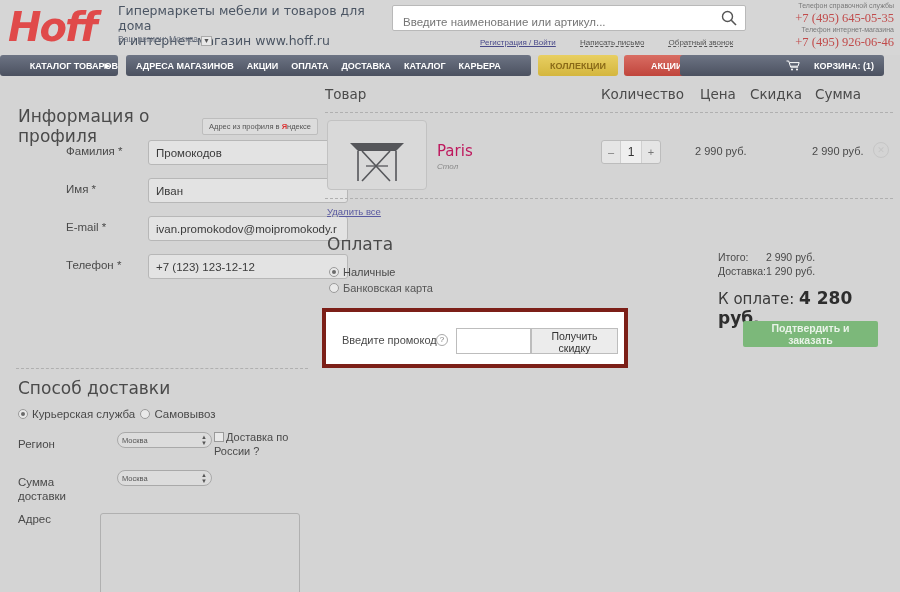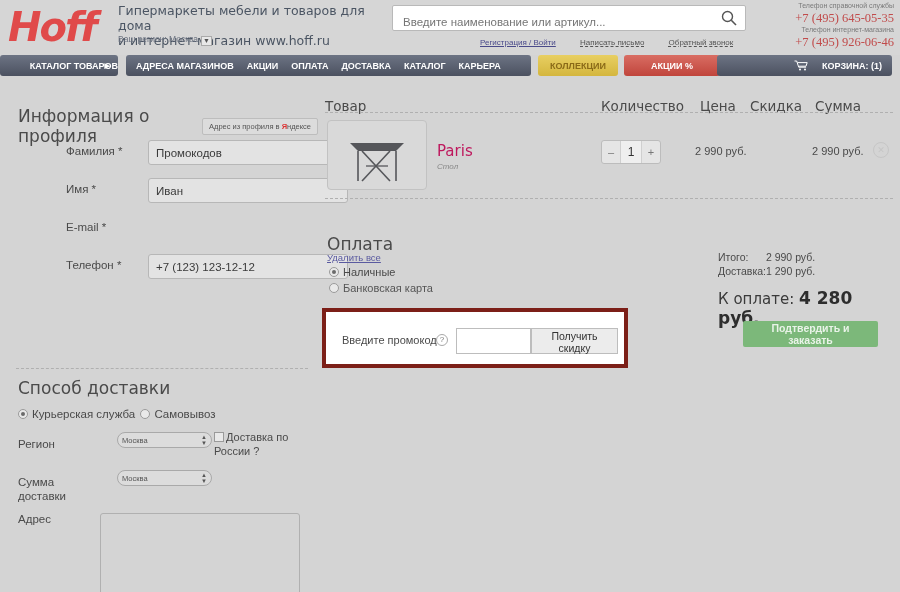--- a/index.html
+++ b/index.html
@@ -66,21 +66,21 @@
   #nav-main { left:126px; width:405px; padding:0 10px; gap:13px; }
   #nav-main span { white-space:nowrap; }
   #nav-collections {
     left:538px; width:80px; justify-content:center;
     background:linear-gradient(#e8cf62,#d4b63e); color:#8a6a18;
   }
   #nav-sales {
     left:624px; width:96px; justify-content:center;
     background:linear-gradient(#d96d63,#c0453c);
   }
-  #nav-cart { right:8px; width:175px; justify-content:flex-end; padding-right:10px; gap:14px; }
+  #nav-cart { right:16px; width:204px; justify-content:flex-end; padding-right:10px; gap:14px; }
 
   
   #main { position:relative; height:516px; background:#d4d4d4; }
 
   
   #left-col { position:absolute; left:0; top:0; width:318px; }
   .sec-title {
     font-size:17px; color:#4a4a4a; font-weight:normal;
     font-family:"DejaVu Sans", sans-serif;
   }
@@ -137,21 +137,21 @@
   #address-row { position:absolute; left:18px; top:437px; width:292px; }
   #address-row .field-label { top:0; }
   #address-area {
     position:absolute; left:82px; top:0; width:200px; height:82px;
     background:#d4d4d4; border:1px solid #b0b0b0; border-radius:3px;
     resize:none; outline:none; font-family:"Liberation Sans", sans-serif; font-size:11px;
   }
 
   
   #right-col { position:absolute; left:325px; top:0; right:0; }
-  #cart-head { position:absolute; left:0; top:10px; width:568px; height:24px;margin-top:12px; }
+  #cart-head { position:absolute; left:0; top:10px; width:568px; height:24px; }
   #cart-head .th { position:absolute; top:0; font-size:13.5px; color:#4a4a4a; font-family:"DejaVu Sans", sans-serif; }
   #th-product { left:0; }
   #th-qty { left:276px; }
   #th-price { left:375px; }
   #th-disc { left:425px; }
   #th-sum { left:490px; }
   #cart-sep-top { position:absolute; left:0; top:36px; width:568px; border-top:1px dashed #b0b0b0; }
   #cart-row { position:absolute; left:0; top:44px; width:568px; height:70px; }
   #product-thumb {
     position:absolute; left:2px; top:0; width:100px; height:70px;
@@ -170,21 +170,21 @@
     height:22px; line-height:22px; border-left:1px solid #cfcfcf; border-right:1px solid #cfcfcf;
   }
   #unit-price { position:absolute; left:370px; top:25px; font-size:11px; color:#4a4a4a; }
   #row-sum { position:absolute; left:487px; top:25px; font-size:11px; color:#4a4a4a; }
   #remove-item {
     position:absolute; left:548px; top:22px; width:16px; height:16px;
     border:1px solid #c6c6c6; border-radius:50%; color:#c6c6c6;
     font-size:9px; line-height:14px; text-align:center;
   }
   #cart-sep-bot { position:absolute; left:0; top:122px; width:568px; border-top:1px dashed #b0b0b0; }
-  #clear-all { position:absolute; left:2px; top:130px; font-size:9.5px; color:#5a5aa0; text-decoration:underline;margin-top:46px; }
+  #clear-all { position:absolute; left:2px; top:130px; font-size:9.5px; color:#5a5aa0; text-decoration:underline; }
   #payment-title { position:absolute; left:2px; top:158px; }
   #pay-cash { position:absolute; left:4px; top:190px; font-size:11px; color:#4a4a4a; }
   #pay-card { position:absolute; left:4px; top:206px; font-size:11px; color:#555; }
   #promo-box {
     position:absolute; left:-3px; top:232px; width:306px; height:60px;
     border:4px solid #7c1f18; background:#fff;
   }
   #promo-label { position:absolute; left:16px; top:22px; font-size:11px; color:#4a4a4a; }
   #promo-help {
     position:absolute; left:110px; top:22px; width:12px; height:12px;
@@ -290,20 +290,21 @@
     <div class="field-row" style="top:64px">
       <span class="field-label">Фамилия *</span>
       <input class="field-input" value="Промокодов" style="">
     </div>
     <div class="field-row" style="top:102px">
       <span class="field-label">Имя *</span>
       <input class="field-input" value="Иван" style="">
     </div>
     <div class="field-row" style="top:140px">
       <span class="field-label">E-mail *</span>
+      <input class="field-input" value="ivan.promokodov@moipromokody.r" style="">
     </div>
     <div class="field-row" style="top:178px">
       <span class="field-label">Телефон *</span>
       <input class="field-input" value="+7 (123) 123-12-12" style="">
     </div>
 
     <div id="sep1"></div>
 
     <div id="delivery-title" class="sec-title">Способ доставки</div>
 

